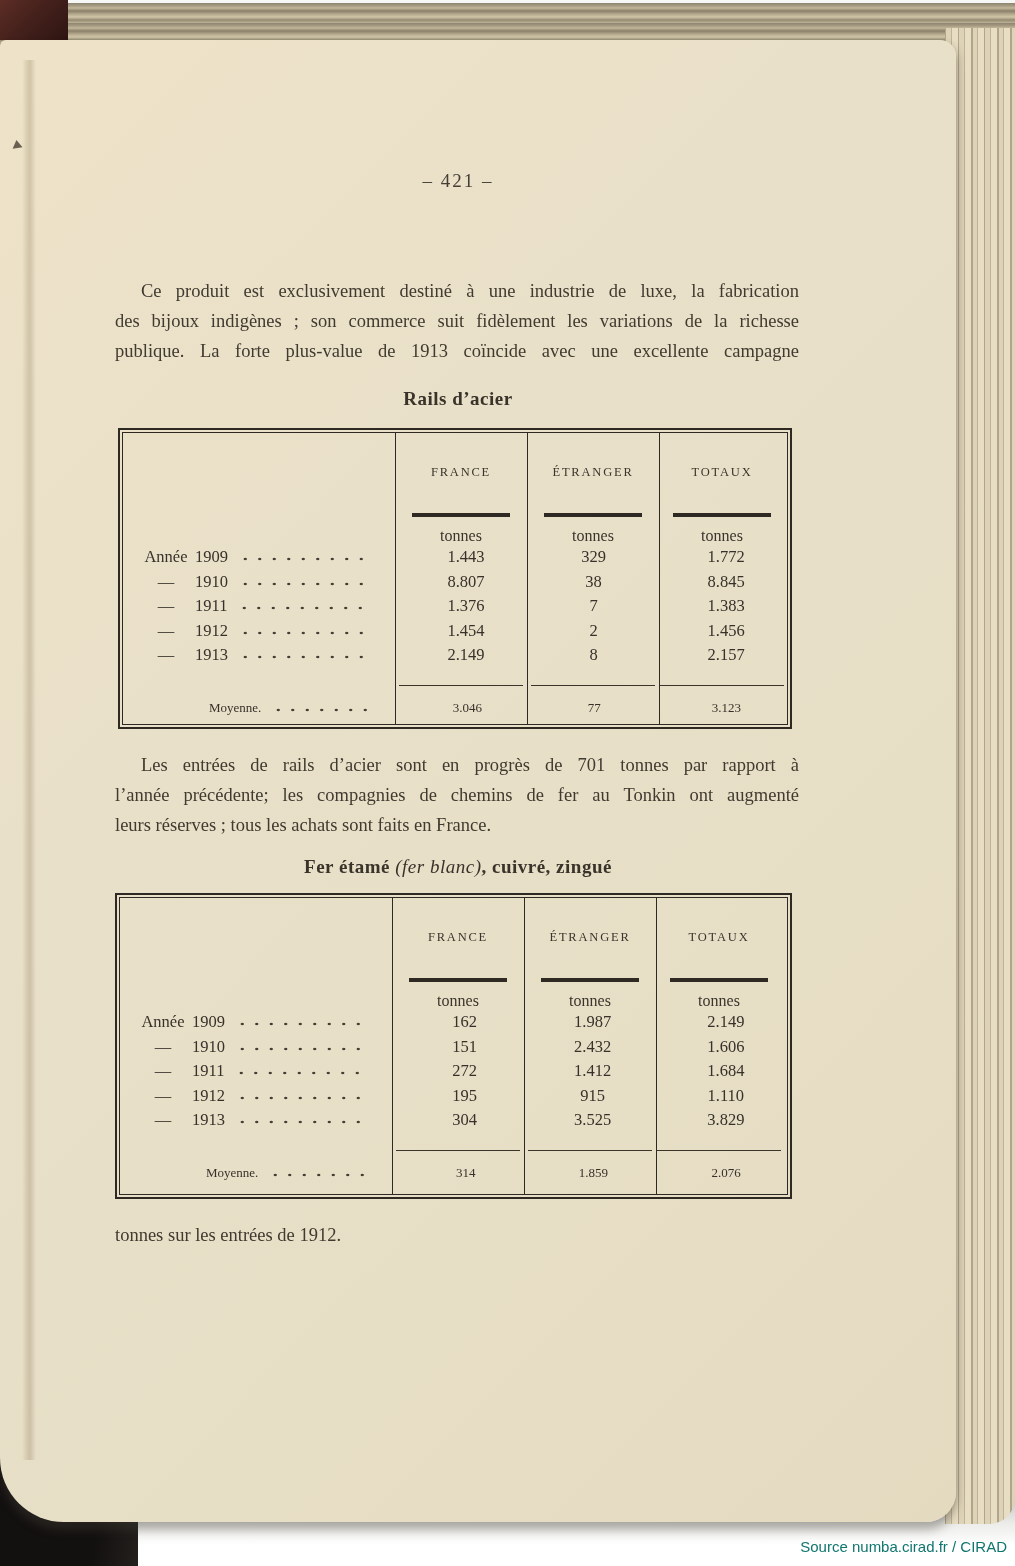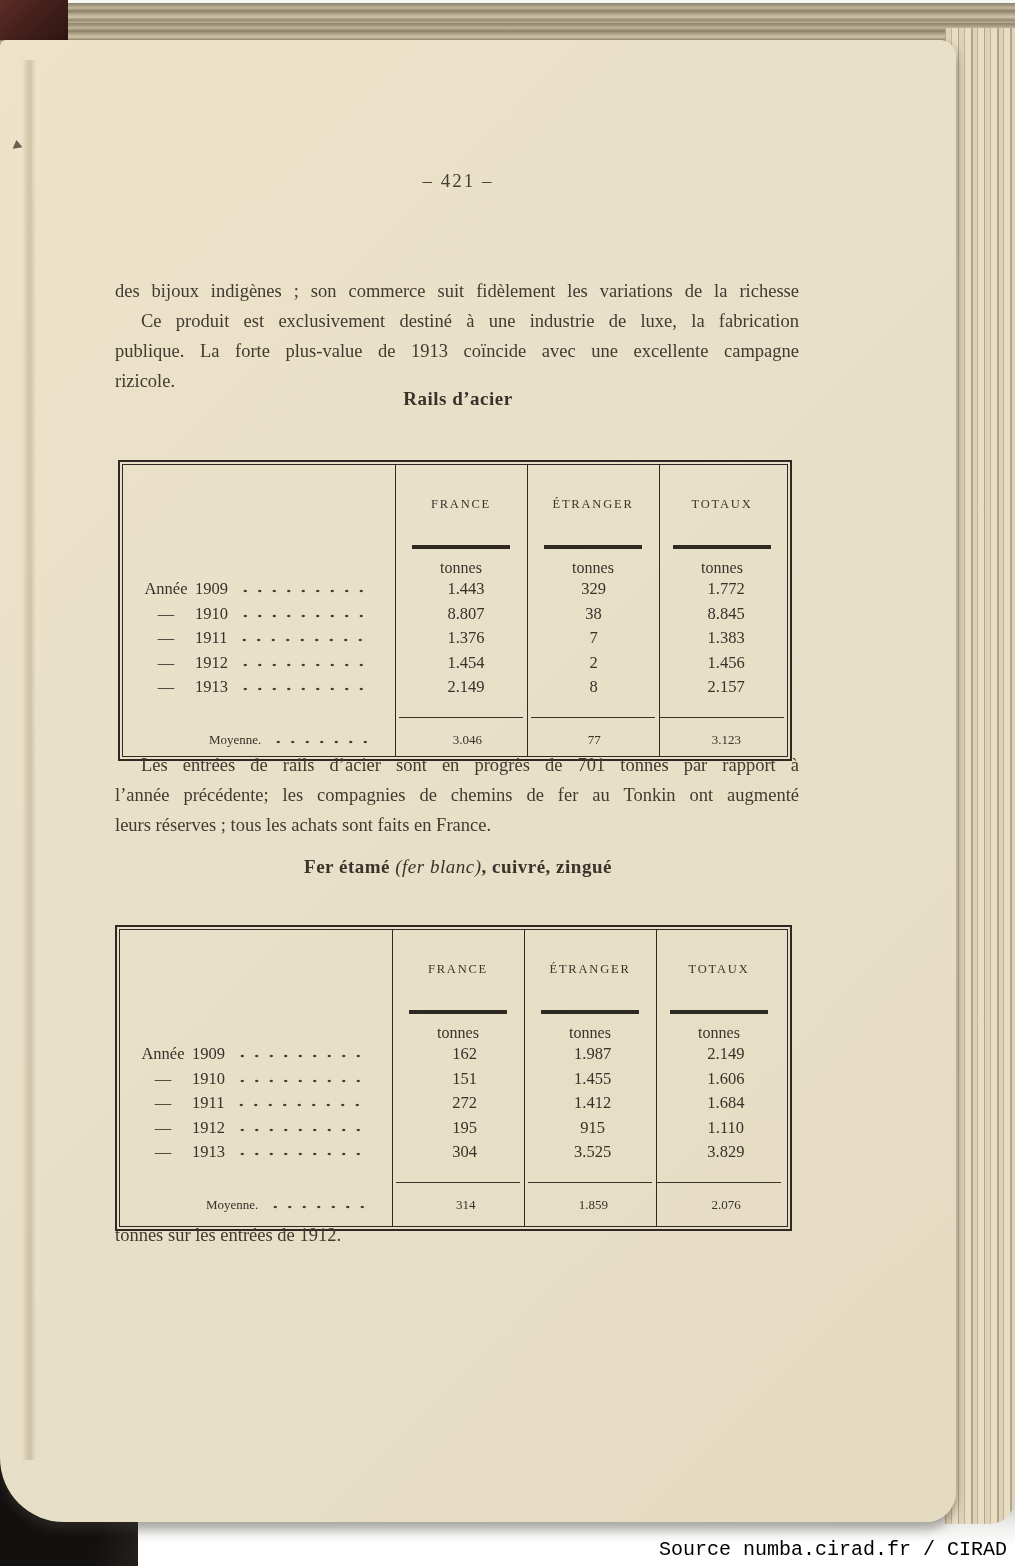--- a/index.html
+++ b/index.html
@@ -72,21 +72,20 @@
   .ttitle{
     position:absolute;left:0;top:348px;width:916px;text-align:center;
     font-size:19px;font-weight:bold;color:#39332a;letter-spacing:.5px;
   }
   .ttitle2{top:816px;}
   .ttitle .it{font-weight:normal;font-style:italic;}
   
   .ptable{
     position:absolute;box-sizing:border-box;
     border:2px solid #2e2a23;
-    margin-top:32px;
   }
   #table1{left:118px;top:388px;width:674px;height:301px;}
   #table2{left:115px;top:853px;width:677px;height:306px;}
   .tin{position:absolute;inset:2px;border:1px solid #2e2a23;}
   .vrule{position:absolute;top:0;bottom:0;width:1.4px;background:#2e2a23;}
   .vr1{left:272px;} .vr2{left:404px;} .vr3{left:536px;}
   .hdr{
     position:absolute;top:32px;text-align:center;
     font-size:12.5px;letter-spacing:1.8px;color:#3a342b;
   }
@@ -105,46 +104,45 @@
   }
   .val{text-align:center;}
   .vc1{width:132px;padding-left:16px;} .vc2{width:132px;} .vc3{width:126px;padding-left:8px;}
   .mrule{position:absolute;top:252px;height:1.3px;background:#3a342b;width:124px;}
   .m1{left:276px;} .m2{left:408px;} .m3{left:537px;}
   .moyrow{position:absolute;left:0;right:0;top:262px;display:flex;height:26px;align-items:center;font-size:13px;color:#37312a;}
   .moylab{width:272px;display:flex;align-items:center;box-sizing:border-box;padding-left:86px;}
   
   #footer{
     position:absolute;right:8px;top:1538px;
-    font-family:Liberation Mono, monospace;
-    font-size:20px;color:#000000;
+    font-family:Liberation Sans, sans-serif;
+    font-size:15px;color:#0f766e;
   }
 </style>
 </head>
 <body>
 
 <div id="stage">
   <div id="below-strip"></div>
   <div id="top-edges"></div>
   <div id="fore-edge"></div>
   <div id="cover-corner"></div>
   <div id="black-corner"></div>
 
   <div id="sheet">
     <div id="gutter"></div>
     <div id="margin-mark"></div>
 
     <div class="pageno">– 421 –</div>
 
 
     <div class="para p2">
+      <div class="pline indent">Ce produit est exclusivement destiné à une industrie de luxe, la fabrication</div>
       <div class="pline">des bijoux indigènes ; son commerce suit fidèlement les variations de la richesse</div>
-      <div class="pline indent">Ce produit est exclusivement destiné à une industrie de luxe, la fabrication</div>
       <div class="pline">publique. La forte plus-value de 1913 coïncide avec une excellente campagne</div>
-      <div class="pline last">rizicole.</div>
     </div>
 
     <div class="ttitle">Rails d’acier</div>
 
     <div class="ptable" id="table1">
       <div class="tin">
         <div class="vrule vr1"></div>
         <div class="vrule vr2"></div>
         <div class="vrule vr3"></div>
         <div class="hdr hc1">FRANCE</div>
@@ -256,21 +254,21 @@
             <div class="val vc2">1.987</div>
             <div class="val vc3">2.149</div>
           </div>
           <div class="trow">
             <div class="lab">
                 <span class="prefix">—</span>
                 <span>1910</span>
                 <span class="leader"></span>
               </div>
             <div class="val vc1">151</div>
-            <div class="val vc2">1.455</div>
+            <div class="val vc2">2.432</div>
             <div class="val vc3">1.606</div>
           </div>
           <div class="trow">
             <div class="lab">
                 <span class="prefix">—</span>
                 <span>1911</span>
                 <span class="leader"></span>
               </div>
             <div class="val vc1">272</div>
             <div class="val vc2">1.412</div>

